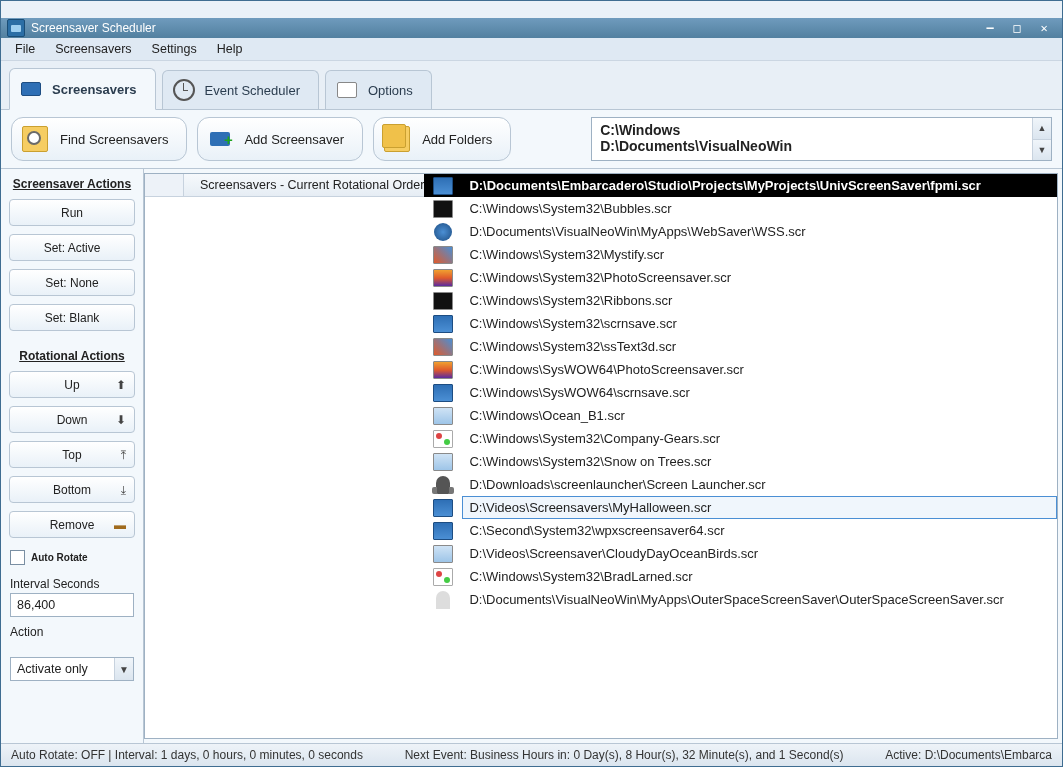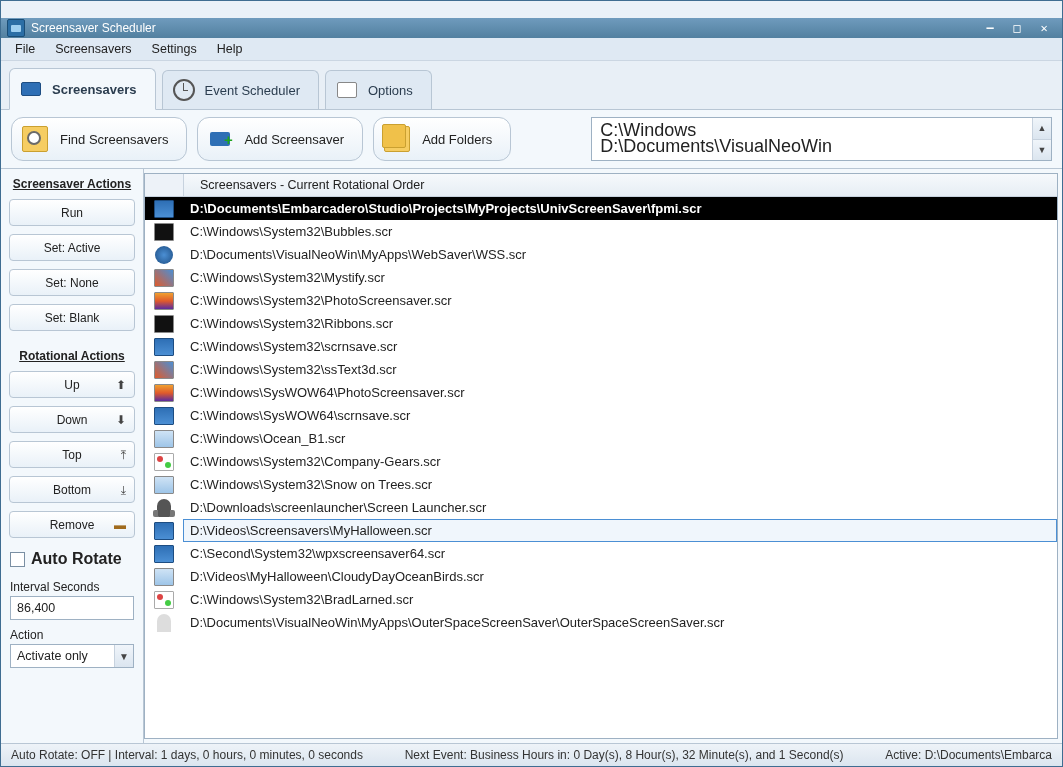--- a/index.html
+++ b/index.html
@@ -251,23 +251,24 @@
     margin-left: 70px;
     flex: 1;
     height: 42px;
     border: 1px solid #9eb1c3;
     background: #fff;
     display: flex;
   }
   .path-lines {
     flex: 1;
     padding: 4px 8px;
-    font-size: 18px;
+    font-size: 14px;
     line-height: 16px;
     overflow: hidden;
+    font-weight: bold;
   }
   .spin-col {
     width: 18px;
     display: flex;
     flex-direction: column;
     border-left: 1px solid #c7d2de;
   }
   .spin-btn {
     flex: 1;
     display: flex;
@@ -320,21 +321,21 @@
     position: absolute;
     right: 8px;
     font-size: 12px;
     color: #444;
   }
   .side .checkbox-row {
     display: flex;
     align-items: center;
     padding: 8px 4px 4px 4px;
     font-weight: 600;
-    font-size: 16px;
+    font-size: 10px;
   }
   .side .checkbox-row .chk {
     width: 13px;
     height: 13px;
     border: 1px solid #7a8fa3;
     background: #fff;
     margin-right: 6px;
   }
   .side .field-label {
     padding: 8px 4px 2px 4px;
@@ -344,21 +345,21 @@
     margin: 0 4px;
     height: 22px;
     border: 1px solid #9eb1c3;
     background: #fff;
     padding: 0 6px;
     display: flex;
     align-items: center;
     font-size: 12.5px;
   }
   .side .combo {
-    margin: 0 4px;
+    margin: 16px 4px;
     height: 22px;
     border: 1px solid #9eb1c3;
     background: #fff;
     display: flex;
     align-items: center;
     padding-left: 6px;
     font-size: 12.5px;
     position: relative;
   }
   .side .combo .dd {
@@ -373,21 +374,20 @@
     align-items: center;
     justify-content: center;
     font-size: 10px;
     color: #444;
   }
 
   
   .list-area {
     flex: 1;
     display: flex;
-    flex-direction: column;
     margin: 4px 4px 4px 0;
     border: 1px solid #9eb1c3;
     background: #fff;
     overflow: hidden;
   }
   .list-handle {
     width: 38px;
     background: #edf2f8;
     border-right: 1px solid #c7d2de;
   }
@@ -699,21 +699,21 @@
           <div class="row">
             <div class="icon-cell">
               <span class="mini-icon mi-monitor"></span>
             </div>
             <div class="text-cell">C:\Second\System32\wpxscreensaver64.scr</div>
           </div>
           <div class="row">
             <div class="icon-cell">
               <span class="mini-icon mi-pale"></span>
             </div>
-            <div class="text-cell">D:\Videos\MyHalloween\CloudyDayOceanBirds.scr</div>
+            <div class="text-cell">D:\Videos\Screensaver\CloudyDayOceanBirds.scr</div>
           </div>
           <div class="row">
             <div class="icon-cell">
               <span class="mini-icon mi-gears"></span>
             </div>
             <div class="text-cell">C:\Windows\System32\BradLarned.scr</div>
           </div>
           <div class="row">
             <div class="icon-cell">
               <span class="mini-icon mi-ghost"></span>

